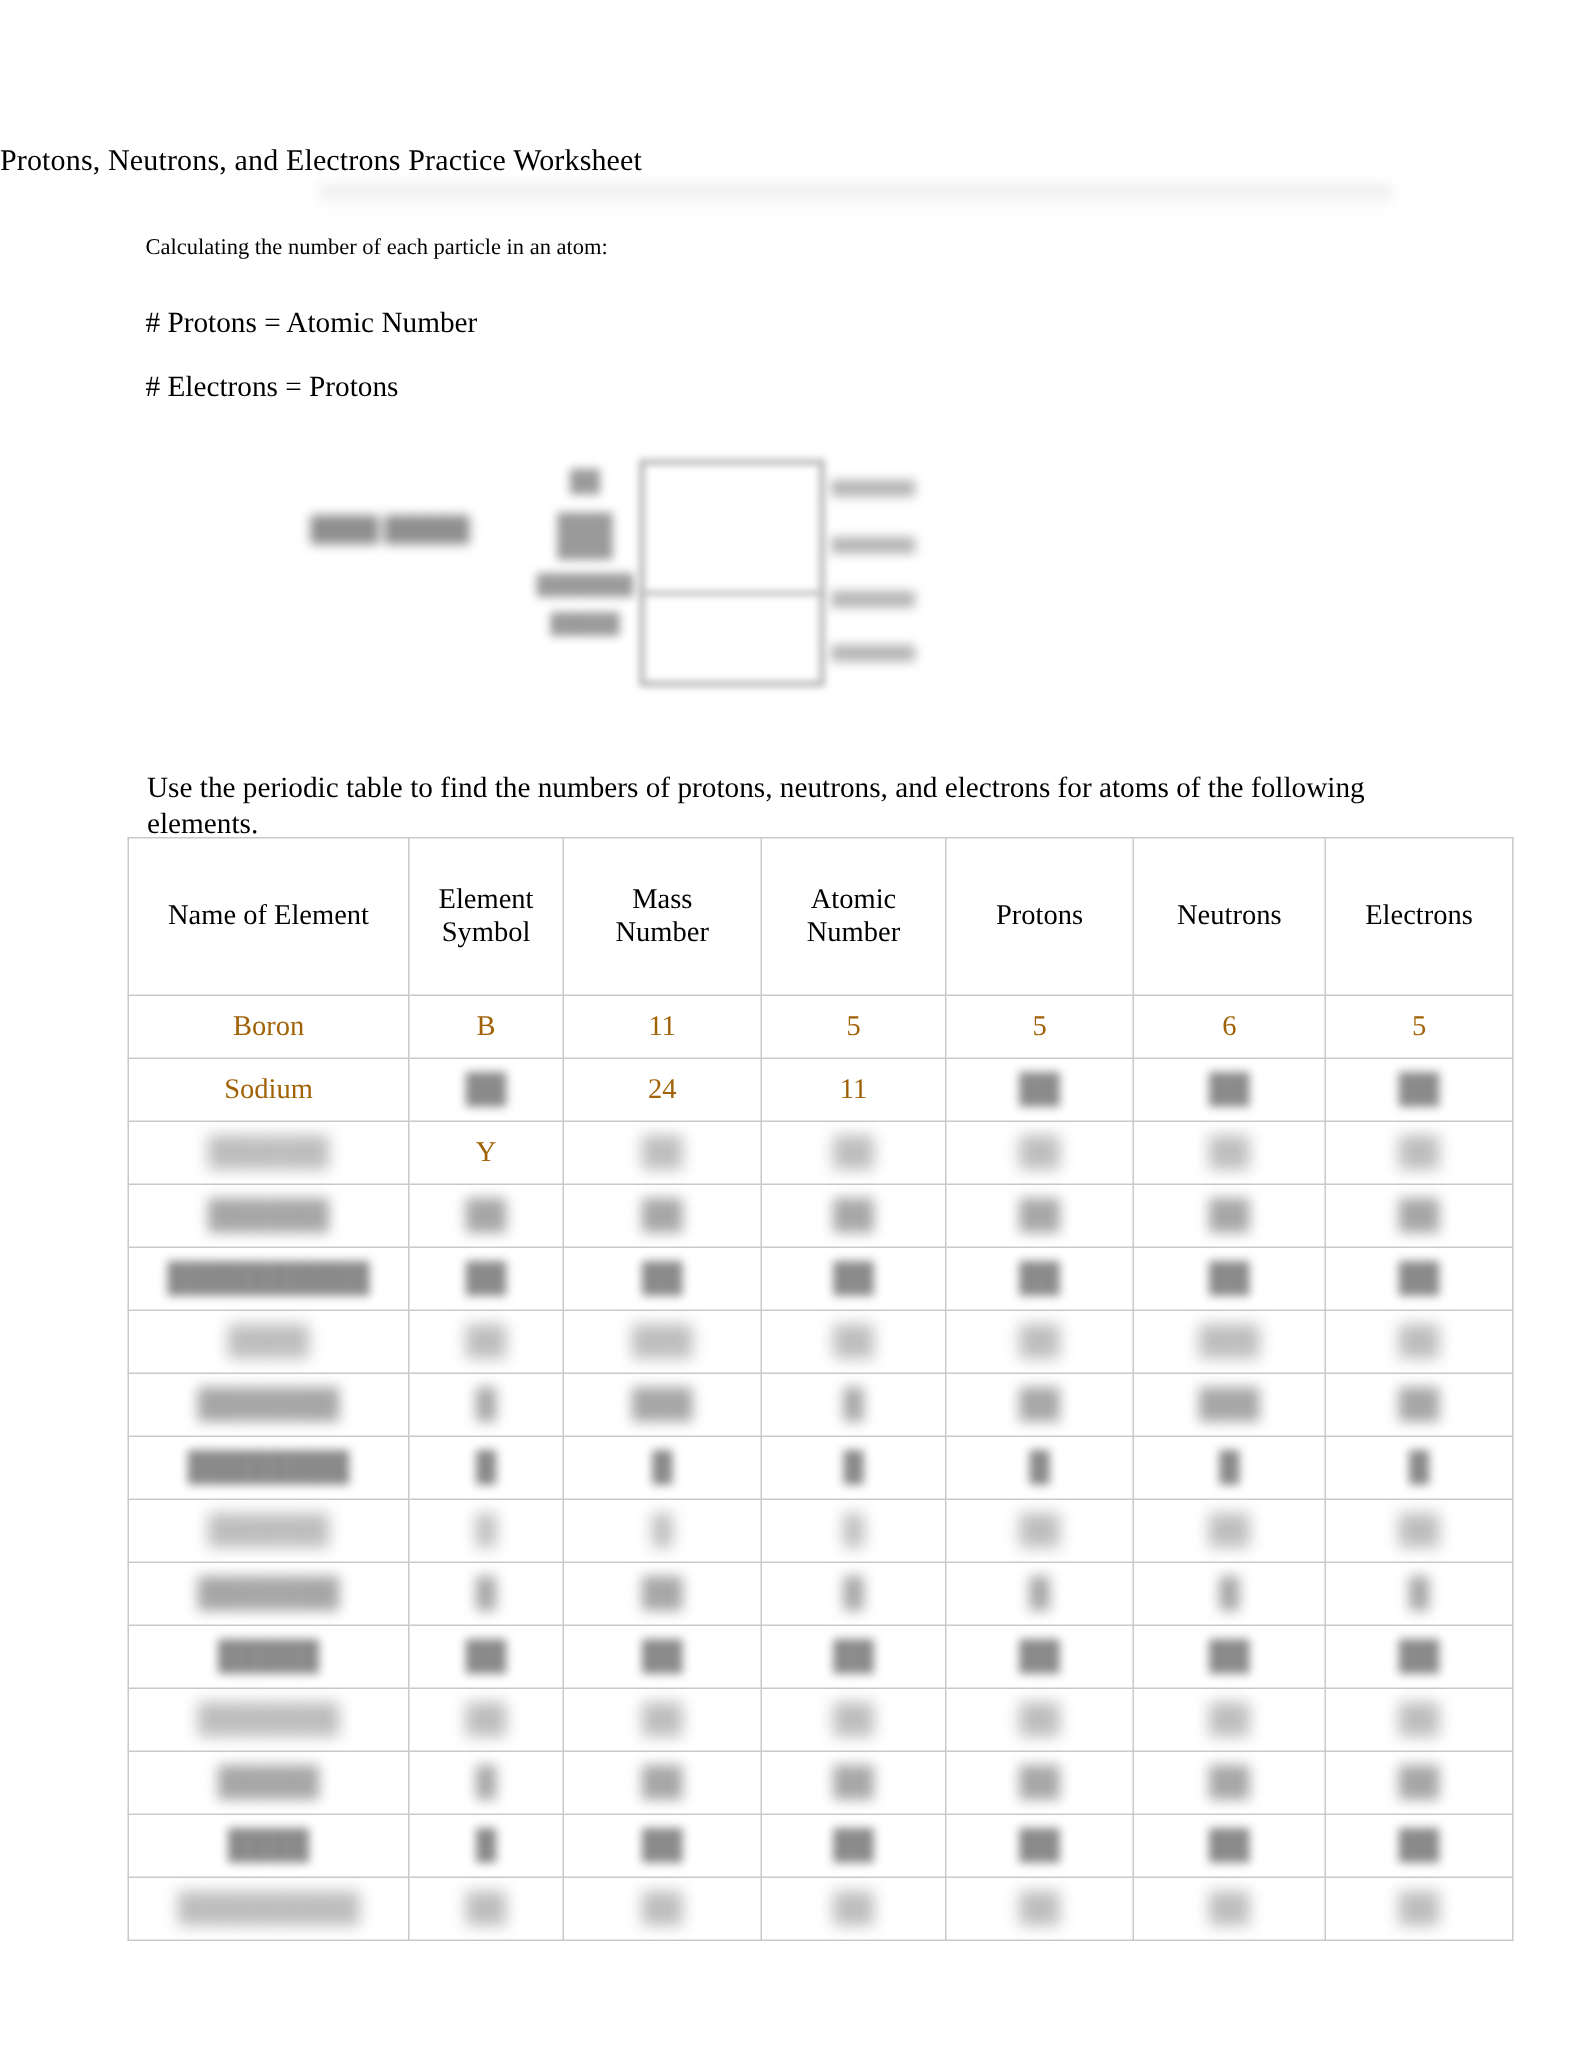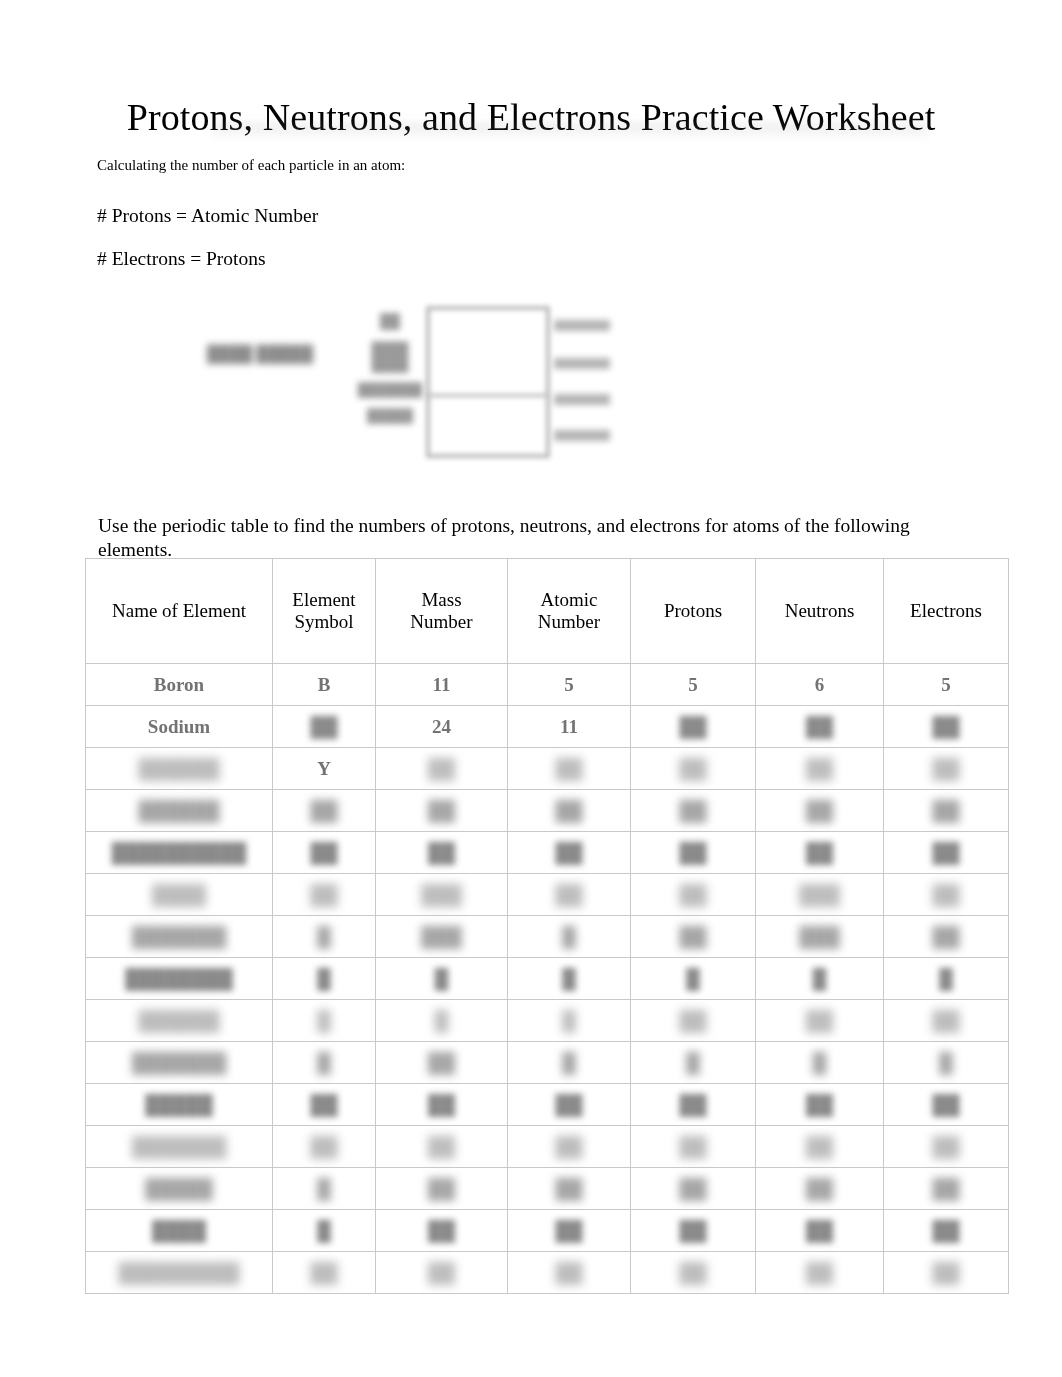--- a/index.html
+++ b/index.html
@@ -21,22 +21,21 @@
     inset: 0;
     background: #ffffff;
   }
 
   
   .doc-title {
     position: absolute;
     top: 96px;
     left: 0;
     width: 1062px;
-    text-align: center;
-    font-size: 38px;
+    font-size: 20px;
     line-height: 1.15;
     letter-spacing: 0.1px;
     white-space: nowrap;
   }
   
   .title-smudge {
     position: absolute;
     top: 123px;
     left: 212px;
     width: 716px;
@@ -197,21 +196,21 @@
     user-select: none;
   }
   .blurred.faint {
     filter: blur(4.2px);
     color: #a6a6a6;
   }
   .blurred.vfaint {
     filter: blur(4.8px);
     color: #bdbdbd;
   }
-  .crisp { color: #737373; font-weight: bold; }
+  .crisp { color: #a16207; }
 </style>
 </head>
 <body>
 
 <div class="page">
 
   <div class="doc-title">Protons, Neutrons, and Electrons Practice Worksheet</div>
   <div class="title-smudge"></div>
 
   <div class="intro-line l1">Calculating the number of each particle in an atom:</div>

